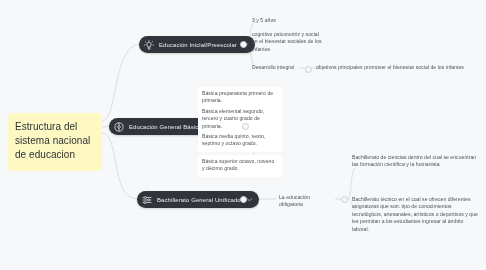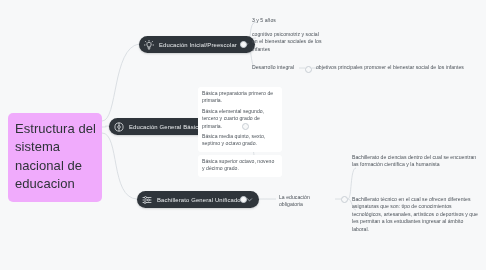--- a/index.html
+++ b/index.html
@@ -14,24 +14,24 @@
     width: 486px; height: 270px;
     background: #f7f8f9;
   }
   #wires { position: absolute; inset: 0; width: 486px; height: 270px; }
 
   
   .root-node {
     position: absolute;
     left: 8px; top: 113px;
     width: 94px;
-    background: #f0abfc;
+    background: #fef9c3;
     border-radius: 5px;
     padding: 7px 6px 8px 7px;
-    font-size: 13px;
+    font-size: 10px;
     line-height: 1.42;
     color: #2e3338;
     letter-spacing: .05px;
   }
 
   
   .branch {
     position: absolute;
     display: flex;
     align-items: center;

